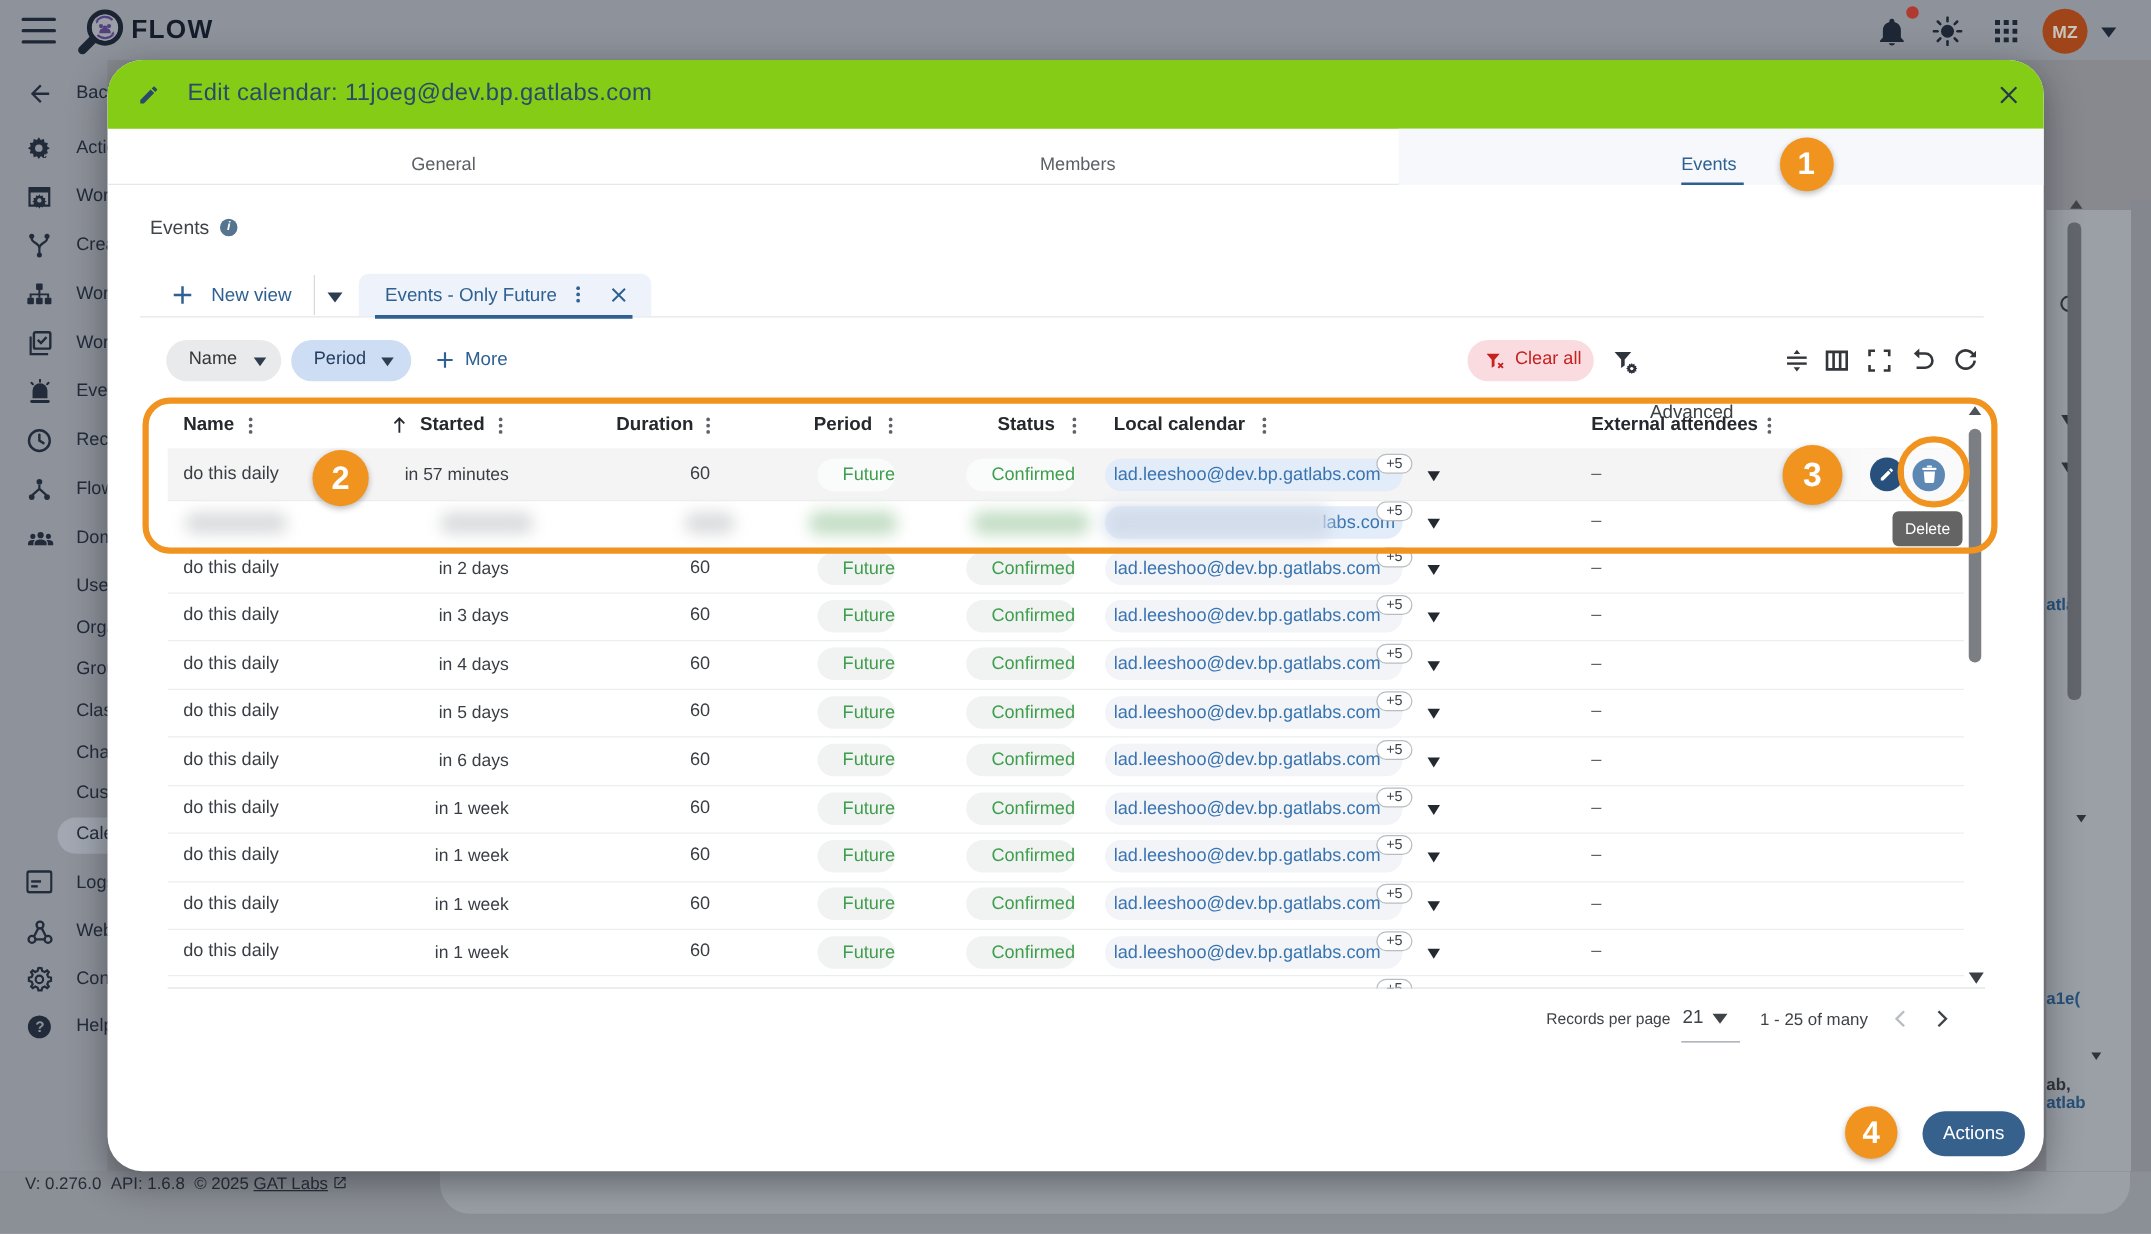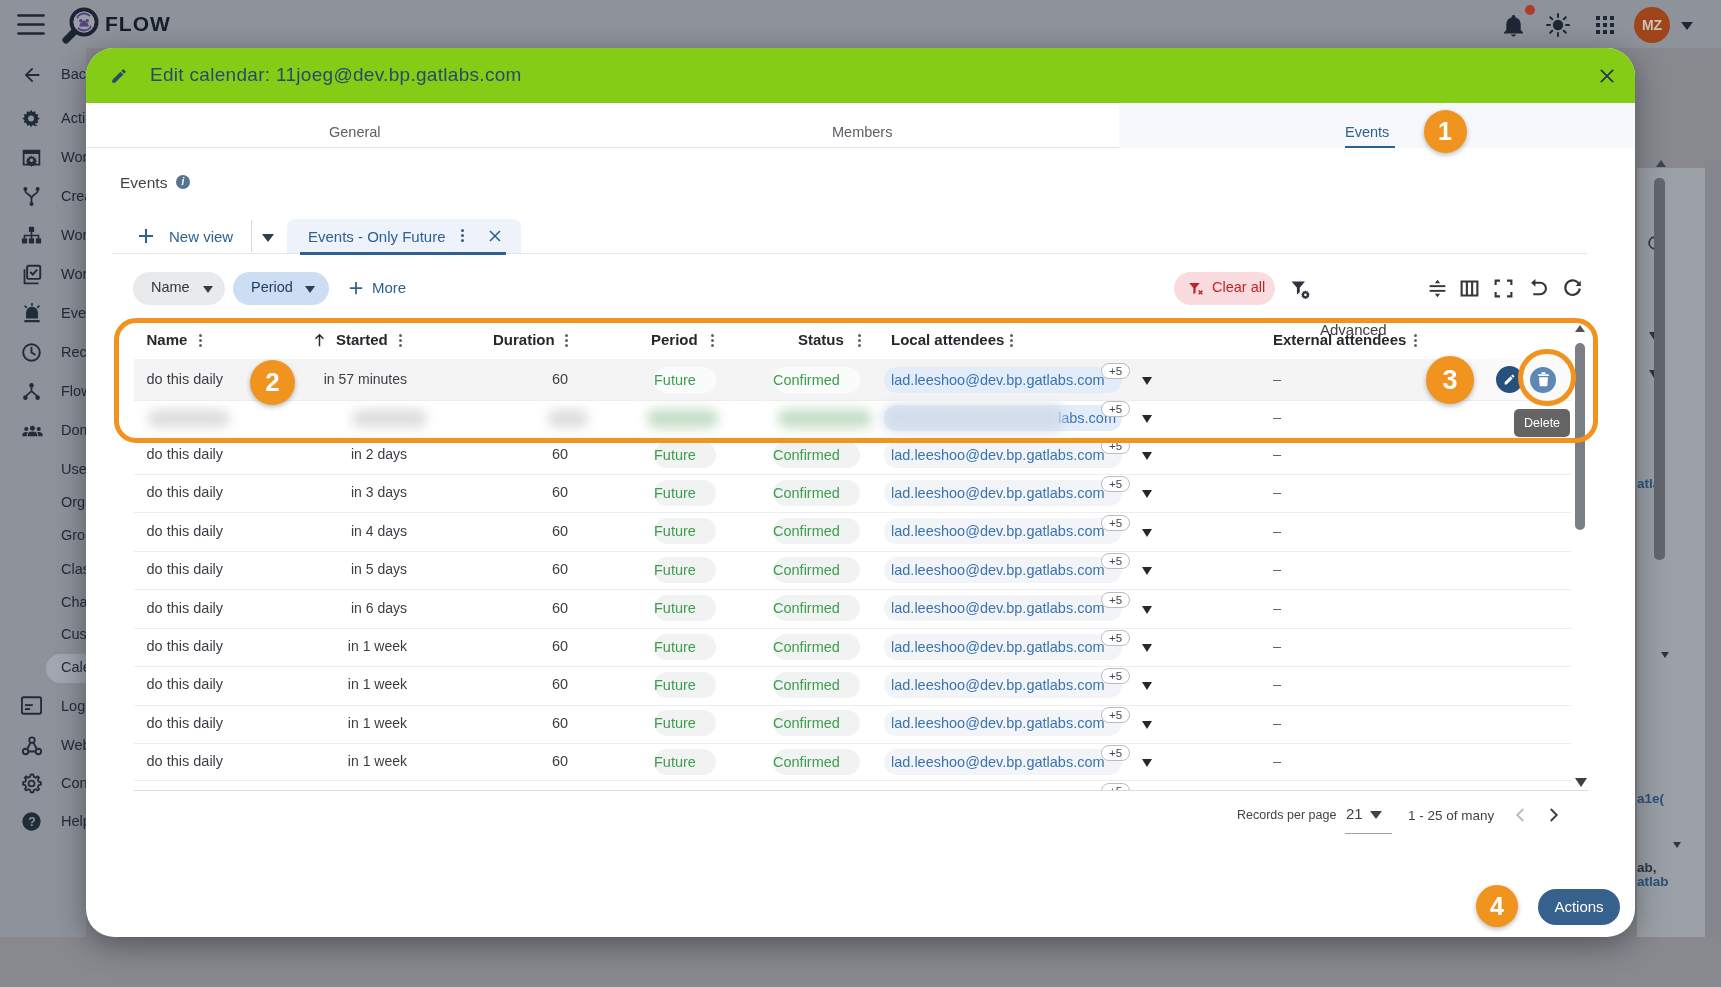--- a/index.html
+++ b/index.html
@@ -23,21 +23,21 @@
 .row { position:absolute; left:0; width:1438px; }
 .r3 { height:38.4px; }
 .rowtxt { position:absolute; }
 .rname { position:absolute; left:12.5px; font-size:14.5px; color:#3a3e44; }
 .rstart { position:absolute; width:273px; left:0px; text-align:right; font-size:14px; color:#3a3e44; }
 .rdur { position:absolute; left:409px; width:34px; text-align:center; font-size:14.5px; color:#3a3e44; }
 .sep { position:absolute; left:0; width:1437px; height:1px; background:#ebedee; }
 .hdots { position:absolute; top:14px; }
 .rowtxt { top:10.5px; }
 .blob { position:absolute; border-radius:9px; filter:blur(6px); }
-.pill { position:absolute; background:#f1f2f2; border-radius:13px; height:26px; line-height:26px; text-align:left; color:#3f9e4d; font-size:14.5px; font-weight:500;}
+.pill { position:absolute; background:#f1f2f2; border-radius:13px; height:26px; line-height:26px; text-align:right; color:#3f9e4d; font-size:14.5px; font-weight:500;}
 .chip { position:absolute; left:750px; width:238px; height:26px; background:#e3edfa; border-radius:13px; color:#3974b0; font-size:14.5px; line-height:26px; padding-left:7px; white-space:nowrap; overflow:hidden;}
 .plus5 { position:absolute; left:967px; width:29px; height:16px; background:#fff; border:1px solid #b9bcc0; border-radius:8px; font-size:11.5px; color:#40454b; text-align:center; line-height:15px; }
 .caret { position:absolute; width:0; height:0; border-left:5.5px solid transparent; border-right:5.5px solid transparent; border-top:8px solid #24292f; }
 .dash { position:absolute; left:1139px; font-size:14.5px; color:#5f6368; }
 .vdots { display:inline-block; width:3px; }
 .vdots i { display:block; width:3px; height:3px; border-radius:50%; background:#5f6368; margin-bottom:2.2px; }
 
 .anno { position:absolute; background:#f0941f; border-radius:50%; color:#fff; font-weight:bold; text-align:center; box-shadow:0 2px 5px rgba(0,0,0,0.28); }
 </style>
 </head>
@@ -259,20 +259,26 @@
     </div>
     <div class="navitem" style="top:759px;">
       <svg width="21" height="21" viewBox="0 0 24 24">
           <circle cx="12" cy="12" r="10.5" fill="#222b3a"></circle>
           <text x="8.2" y="17" font-size="14" font-weight="bold" fill="#8e929a">?</text>
         </svg>
       <span class="lbl">Help</span>
     </div>
   </div>
 
+  <div id="botstrip" class="abs">
+    <div class="abs" style="left:352px;top:0;width:1352px;height:34px;background:#9ba0a7;border-radius:0 0 24px 24px;"></div>
+    <div class="abs" style="left:20px;top:2px;font-size:13.5px;color:#262d39;">V: 0.276.0&nbsp;&nbsp;API: 1.6.8&nbsp;&nbsp;© 2025 <span style="text-decoration:underline;">GAT Labs</span>&nbsp;<svg width="12" height="12" viewBox="0 0 24 24" style="vertical-align:-1px;">
+          <path d="M19 19H5V5h6V3H5a2 2 0 0 0-2 2v14a2 2 0 0 0 2 2h14a2 2 0 0 0 2-2v-6h-2zM14 3v2h3.6l-9.8 9.8 1.4 1.4L19 6.4V10h2V3z" fill="#262d39"></path>
+        </svg></div>
+  </div>
 
   <div id="rightstrip" class="abs" style="left:1635px; top:48px; width:86px; height:889px; background:#87898f; overflow:hidden;">
     <div class="abs" style="left:2px;top:120px;width:68px;height:769px;background:#9ba0a7;"></div>
     <div class="abs" style="left:70px;top:112px;width:16px;height:777px;background:#84878d;"></div>
     <svg class="abs" style="left:10px;top:185px;" width="20" height="20" viewBox="0 0 24 24">
         <path d="M17.65 6.35A8 8 0 1 0 19.73 14h-2.08A6 6 0 1 1 12 6c1.66 0 3.14.69 4.22 1.78L13 11h7V4z" fill="#2f333b"></path>
       </svg>
     <div class="caret abs" style="left:14px;top:284px;border-top-color:#2f333b;"></div>
     <div class="caret abs" style="left:14px;top:322px;border-top-color:#2f333b;"></div>
     <div class="abs" style="left:2px;top:428px;font-size:13.5px;font-weight:bold;color:#27517a;">atlal</div>
@@ -404,21 +410,21 @@
           <i></i>
           <i></i>
           <i></i>
         </div>
       <div class="hcell" style="left:664px;top:11px;">Status</div>
       <div class="vdots hdots" style="left:724px;">
           <i></i>
           <i></i>
           <i></i>
         </div>
-      <div class="hcell" style="left:757px;top:11px;">Local attendees</div>
+      <div class="hcell" style="left:757px;top:11px;">Local calendar</div>
       <div class="vdots hdots" style="left:876px;">
           <i></i>
           <i></i>
           <i></i>
         </div>
       <div class="hcell" style="left:1139px;top:11px;">External attendees</div>
       <div class="vdots hdots" style="left:1280px;">
           <i></i>
           <i></i>
           <i></i>

